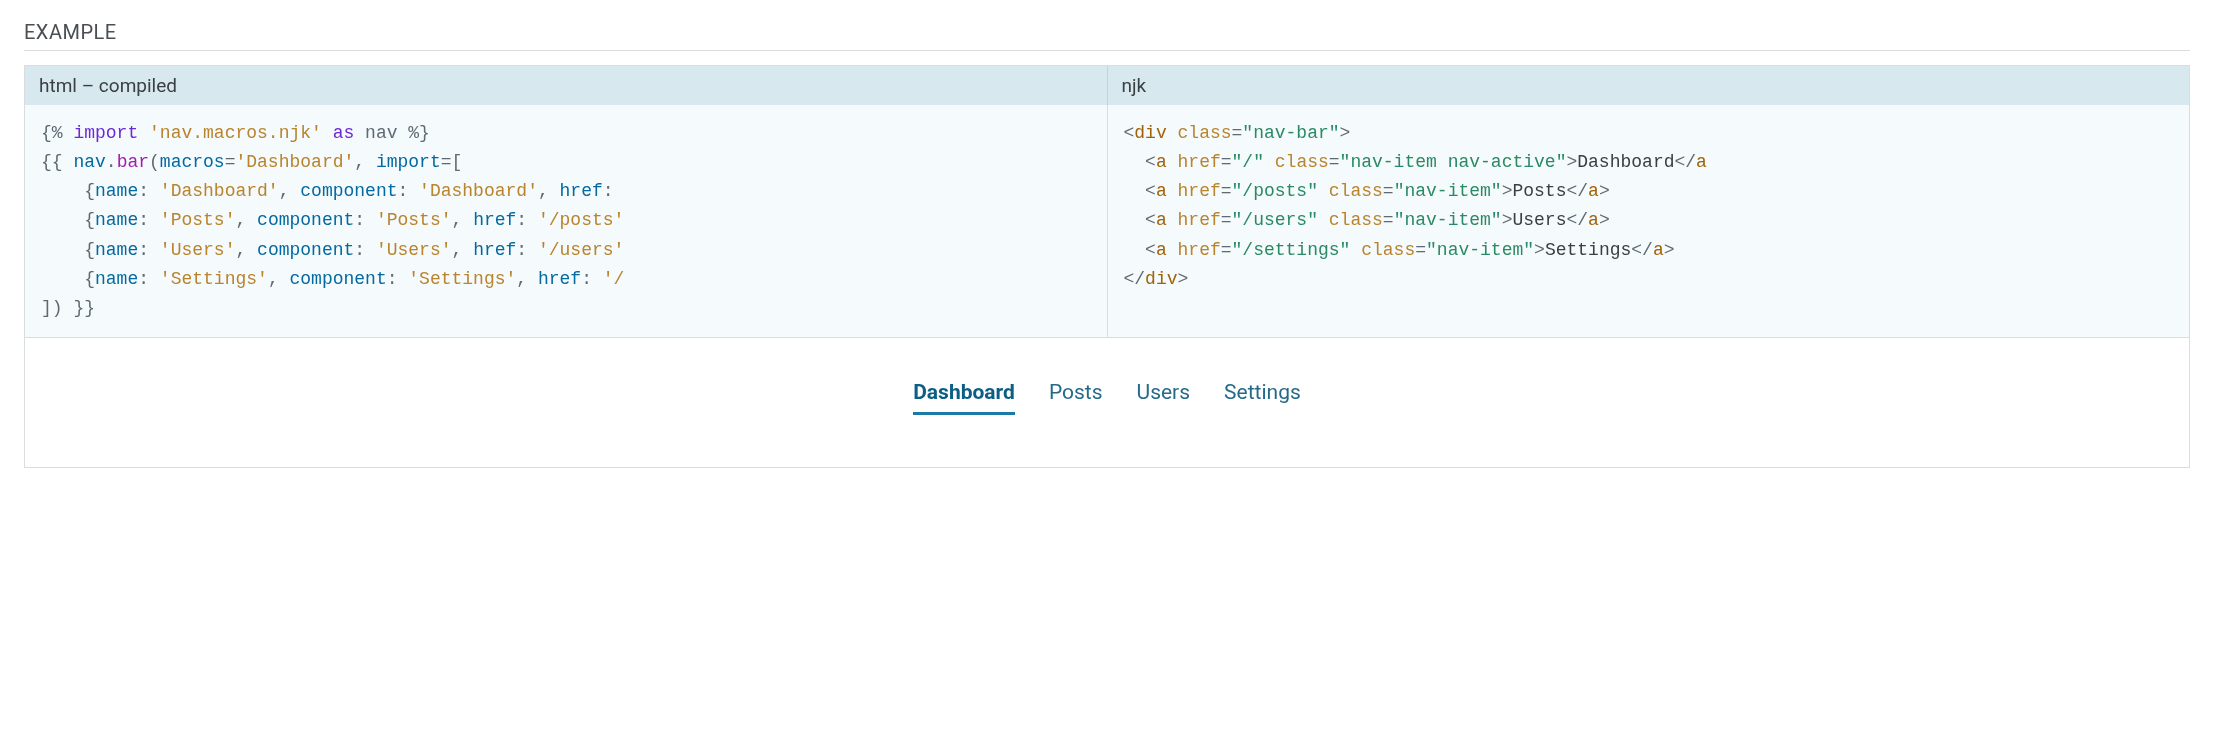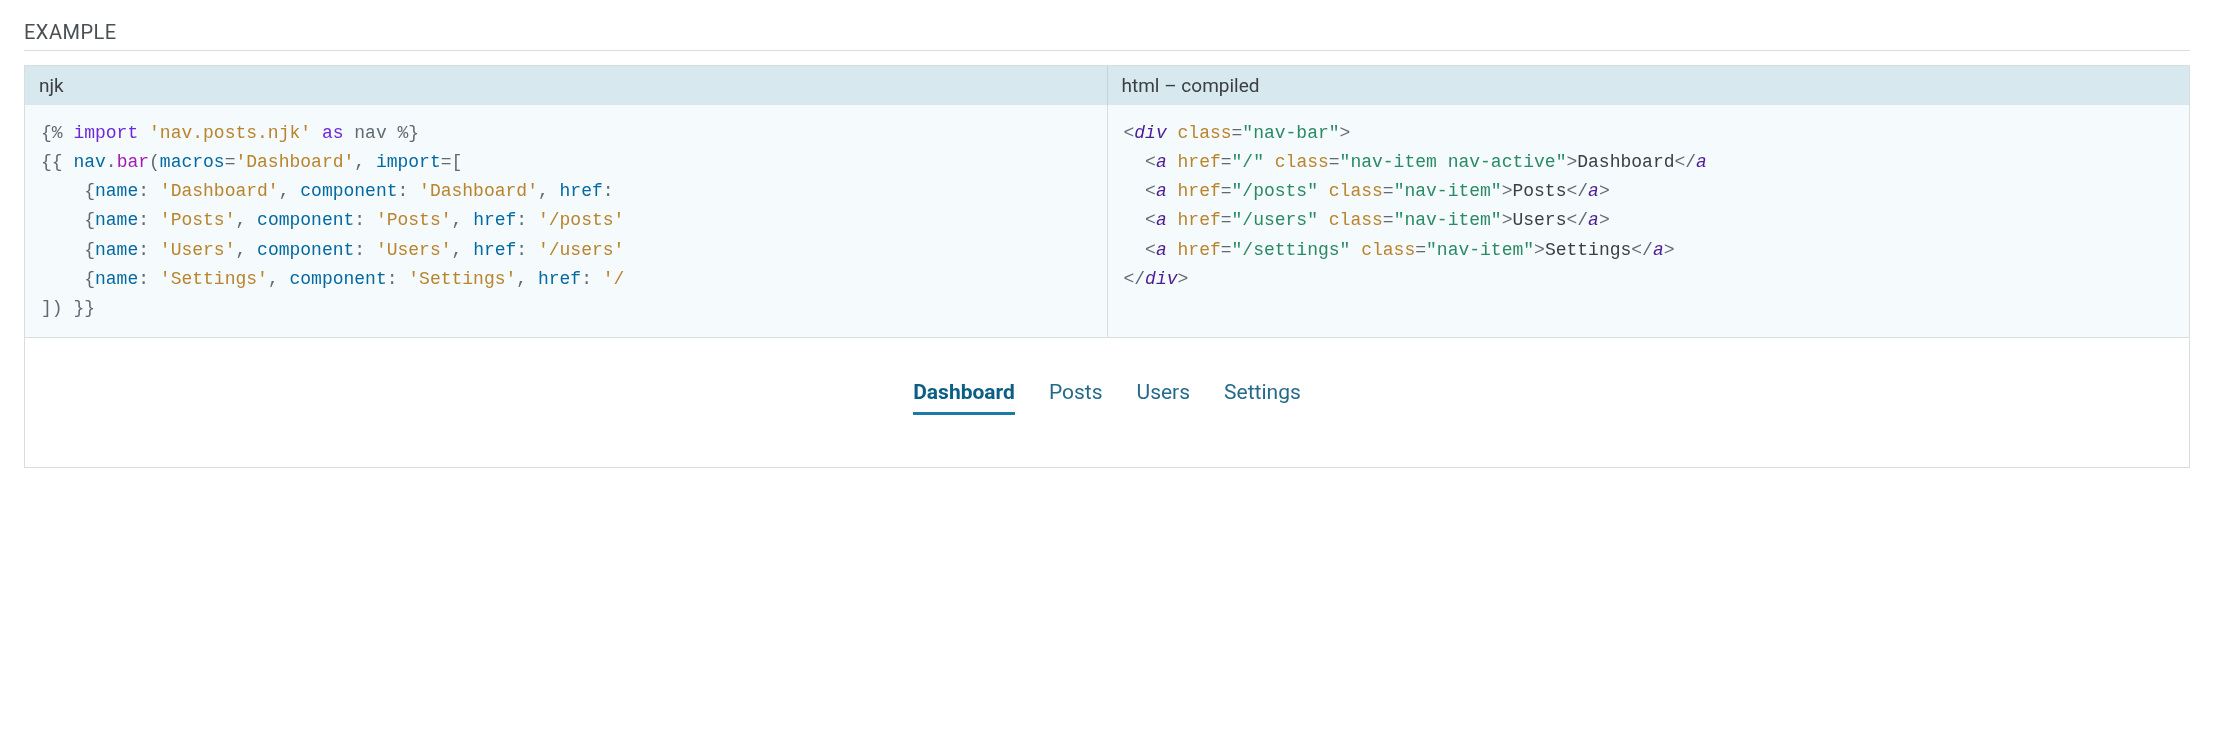--- a/index.html
+++ b/index.html
@@ -50,21 +50,21 @@
       color: #3a3f44;
     }
     .code-cell + .code-cell {
       border-left: 1px solid #d9dde0;
     }
     .tok-delim  { color: #5f6a73; }
     .tok-key    { color: #6d28d9; }
     .tok-str    { color: #b9842d; }
     .tok-fn     { color: #a21caf; }
     .tok-ident  { color: #0369a1; }
-    .tok-tag    { color: #4c1d95; font-style: italic; }
+    .tok-tag    { color: #a16207; }
     .tok-attr   { color: #b9842d; }
     .tok-attrv  { color: #2a8a62; }
     .tok-text   { color: #3a3f44; }
     .tok-punc   { color: #5f6a73; }
 
     .preview {
       border-top: 1px solid #d9dde0;
       background: #ffffff;
       padding: 42px 0 52px;
       display: flex;
@@ -89,26 +89,26 @@
     }
   </style>
 </head>
 <body>
 
 <div class="example-label">EXAMPLE</div>
 
 <div class="panel">
 
   <div class="tab-headers">
+    <div class="tab-header">html – compiled</div>
     <div class="tab-header">njk</div>
-    <div class="tab-header">html – compiled</div>
   </div>
 
   <div class="code-row">
-    <div class="code-cell" id="code-left"><span class="tok-delim">{% </span><span class="tok-key">import</span><span class="tok-delim"> </span><span class="tok-str">'nav.posts.njk'</span><span class="tok-delim"> </span><span class="tok-key">as</span><span class="tok-delim"> nav %}</span>
+    <div class="code-cell" id="code-left"><span class="tok-delim">{% </span><span class="tok-key">import</span><span class="tok-delim"> </span><span class="tok-str">'nav.macros.njk'</span><span class="tok-delim"> </span><span class="tok-key">as</span><span class="tok-delim"> nav %}</span>
 <span class="tok-delim">{{ </span><span class="tok-ident">nav</span><span class="tok-delim">.</span><span class="tok-fn">bar</span><span class="tok-delim">(</span><span class="tok-ident">macros</span><span class="tok-delim">=</span><span class="tok-str">'Dashboard'</span><span class="tok-delim">, </span><span class="tok-ident">import</span><span class="tok-delim">=[</span>
 <span class="tok-delim">    {</span><span class="tok-ident">name</span><span class="tok-delim">: </span><span class="tok-str">'Dashboard'</span><span class="tok-delim">, </span><span class="tok-ident">component</span><span class="tok-delim">: </span><span class="tok-str">'Dashboard'</span><span class="tok-delim">, </span><span class="tok-ident">href</span><span class="tok-delim">: </span>
 <span class="tok-delim">    {</span><span class="tok-ident">name</span><span class="tok-delim">: </span><span class="tok-str">'Posts'</span><span class="tok-delim">, </span><span class="tok-ident">component</span><span class="tok-delim">: </span><span class="tok-str">'Posts'</span><span class="tok-delim">, </span><span class="tok-ident">href</span><span class="tok-delim">: </span><span class="tok-str">'/posts'</span>
 <span class="tok-delim">    {</span><span class="tok-ident">name</span><span class="tok-delim">: </span><span class="tok-str">'Users'</span><span class="tok-delim">, </span><span class="tok-ident">component</span><span class="tok-delim">: </span><span class="tok-str">'Users'</span><span class="tok-delim">, </span><span class="tok-ident">href</span><span class="tok-delim">: </span><span class="tok-str">'/users'</span>
 <span class="tok-delim">    {</span><span class="tok-ident">name</span><span class="tok-delim">: </span><span class="tok-str">'Settings'</span><span class="tok-delim">, </span><span class="tok-ident">component</span><span class="tok-delim">: </span><span class="tok-str">'Settings'</span><span class="tok-delim">, </span><span class="tok-ident">href</span><span class="tok-delim">: </span><span class="tok-str">'/</span>
 <span class="tok-delim">]) }}</span></div>
     <div class="code-cell" id="code-right"><span class="tok-punc">&lt;</span><span class="tok-tag">div</span><span class="tok-punc"> </span><span class="tok-attr">class</span><span class="tok-punc">=</span><span class="tok-attrv">"nav-bar"</span><span class="tok-punc">&gt;</span>
 <span class="tok-punc">  &lt;</span><span class="tok-tag">a</span><span class="tok-punc"> </span><span class="tok-attr">href</span><span class="tok-punc">=</span><span class="tok-attrv">"/"</span><span class="tok-punc"> </span><span class="tok-attr">class</span><span class="tok-punc">=</span><span class="tok-attrv">"nav-item nav-active"</span><span class="tok-punc">&gt;</span><span class="tok-text">Dashboard</span><span class="tok-punc">&lt;/</span><span class="tok-tag">a</span>
 <span class="tok-punc">  &lt;</span><span class="tok-tag">a</span><span class="tok-punc"> </span><span class="tok-attr">href</span><span class="tok-punc">=</span><span class="tok-attrv">"/posts"</span><span class="tok-punc"> </span><span class="tok-attr">class</span><span class="tok-punc">=</span><span class="tok-attrv">"nav-item"</span><span class="tok-punc">&gt;</span><span class="tok-text">Posts</span><span class="tok-punc">&lt;/</span><span class="tok-tag">a</span><span class="tok-punc">&gt;</span>
 <span class="tok-punc">  &lt;</span><span class="tok-tag">a</span><span class="tok-punc"> </span><span class="tok-attr">href</span><span class="tok-punc">=</span><span class="tok-attrv">"/users"</span><span class="tok-punc"> </span><span class="tok-attr">class</span><span class="tok-punc">=</span><span class="tok-attrv">"nav-item"</span><span class="tok-punc">&gt;</span><span class="tok-text">Users</span><span class="tok-punc">&lt;/</span><span class="tok-tag">a</span><span class="tok-punc">&gt;</span>

